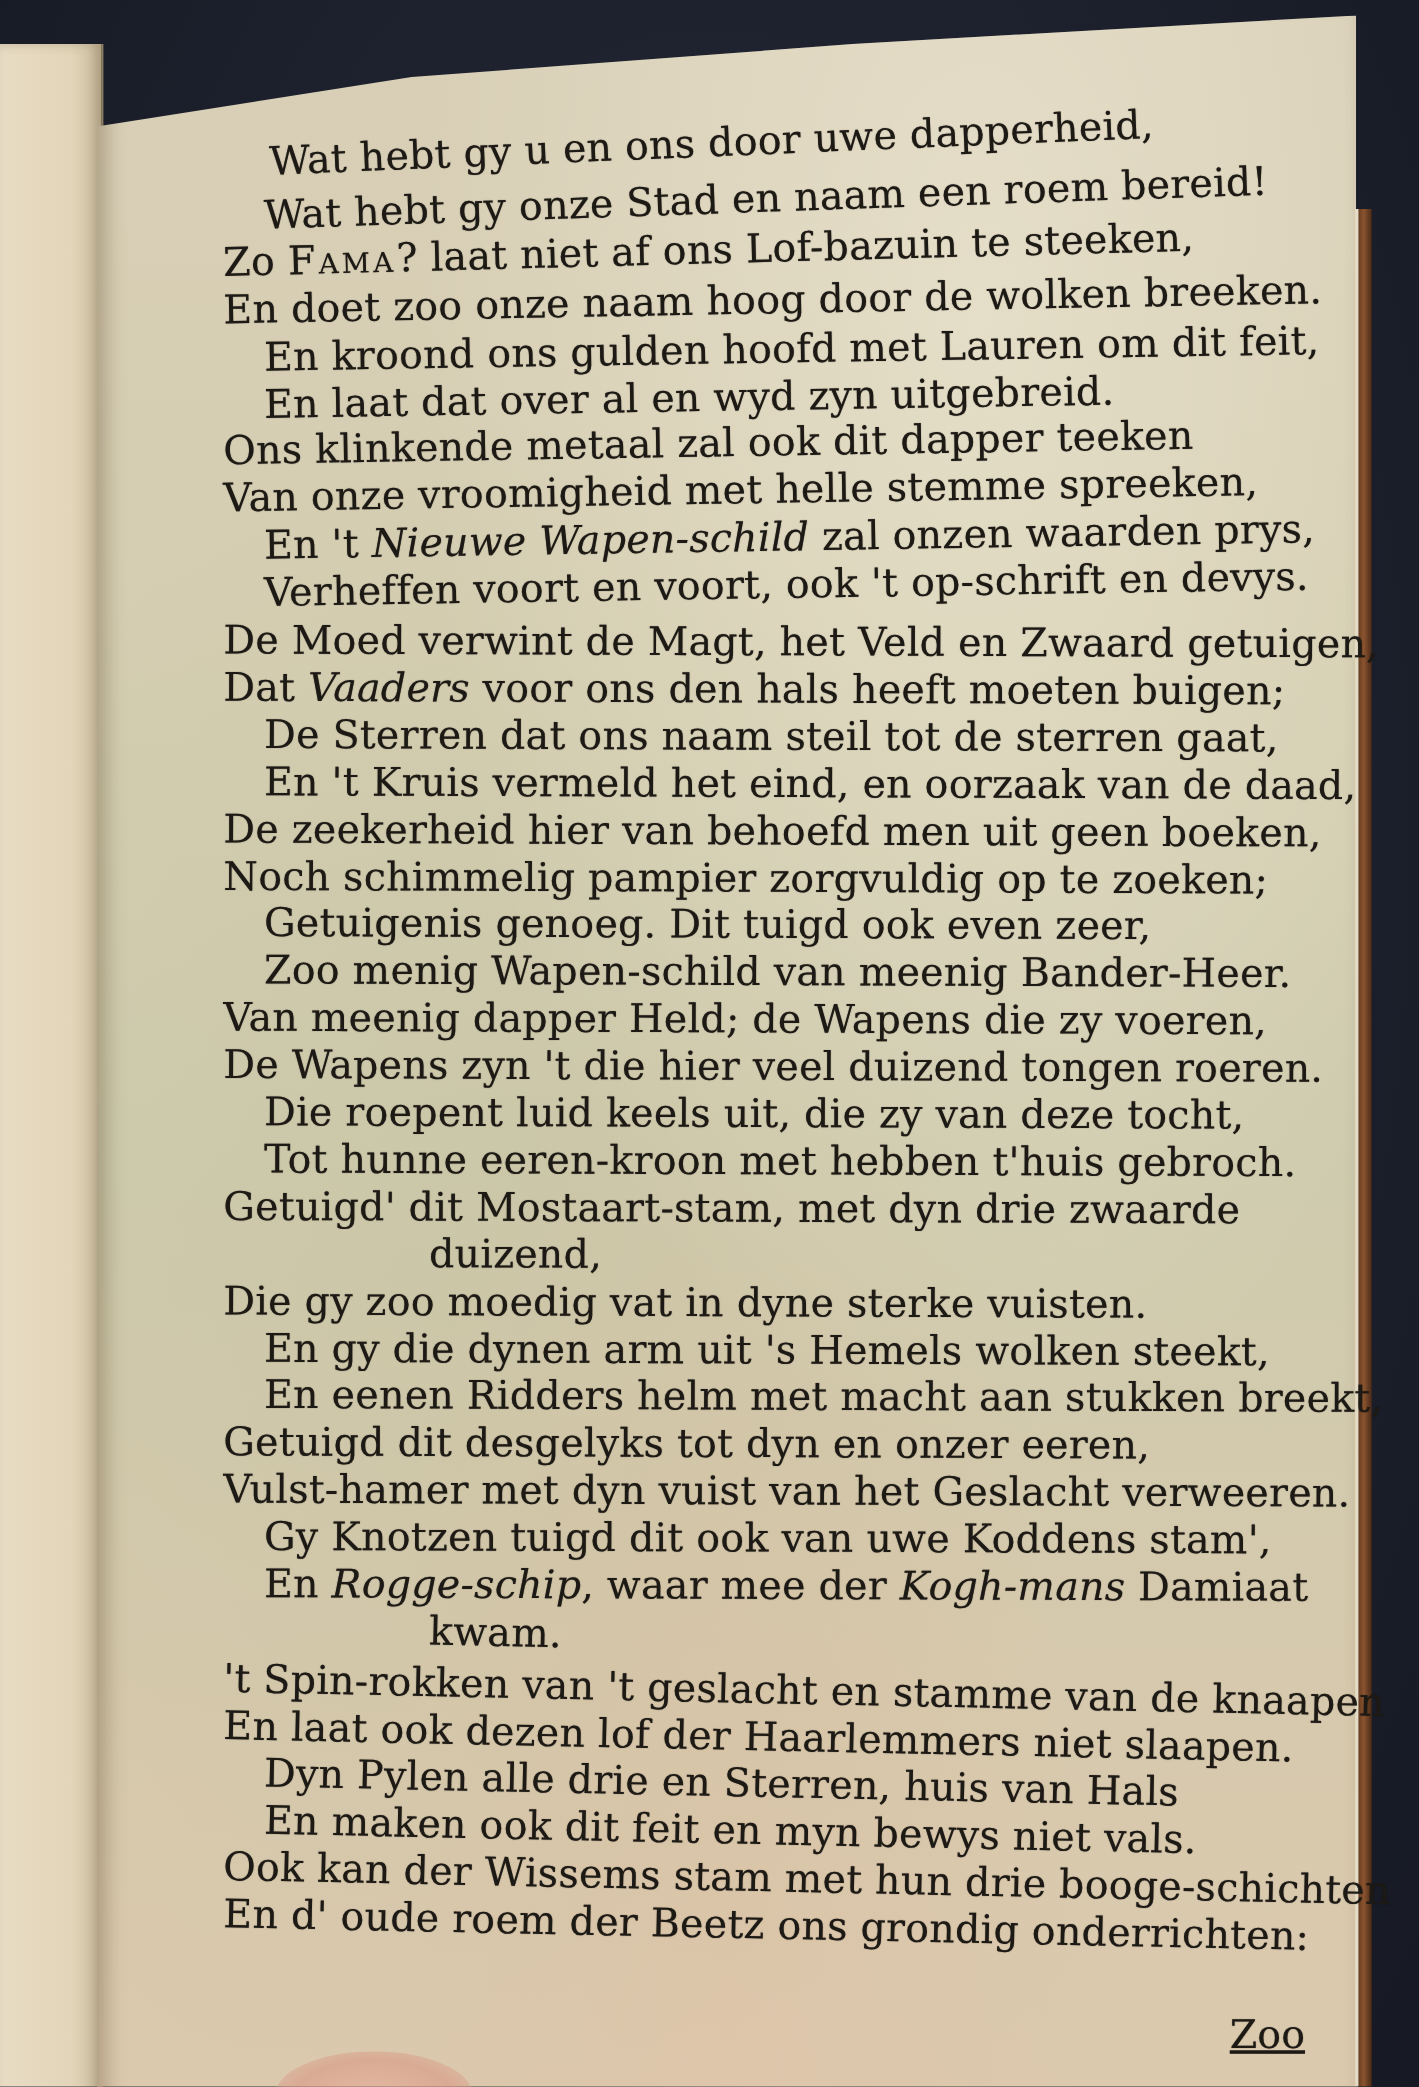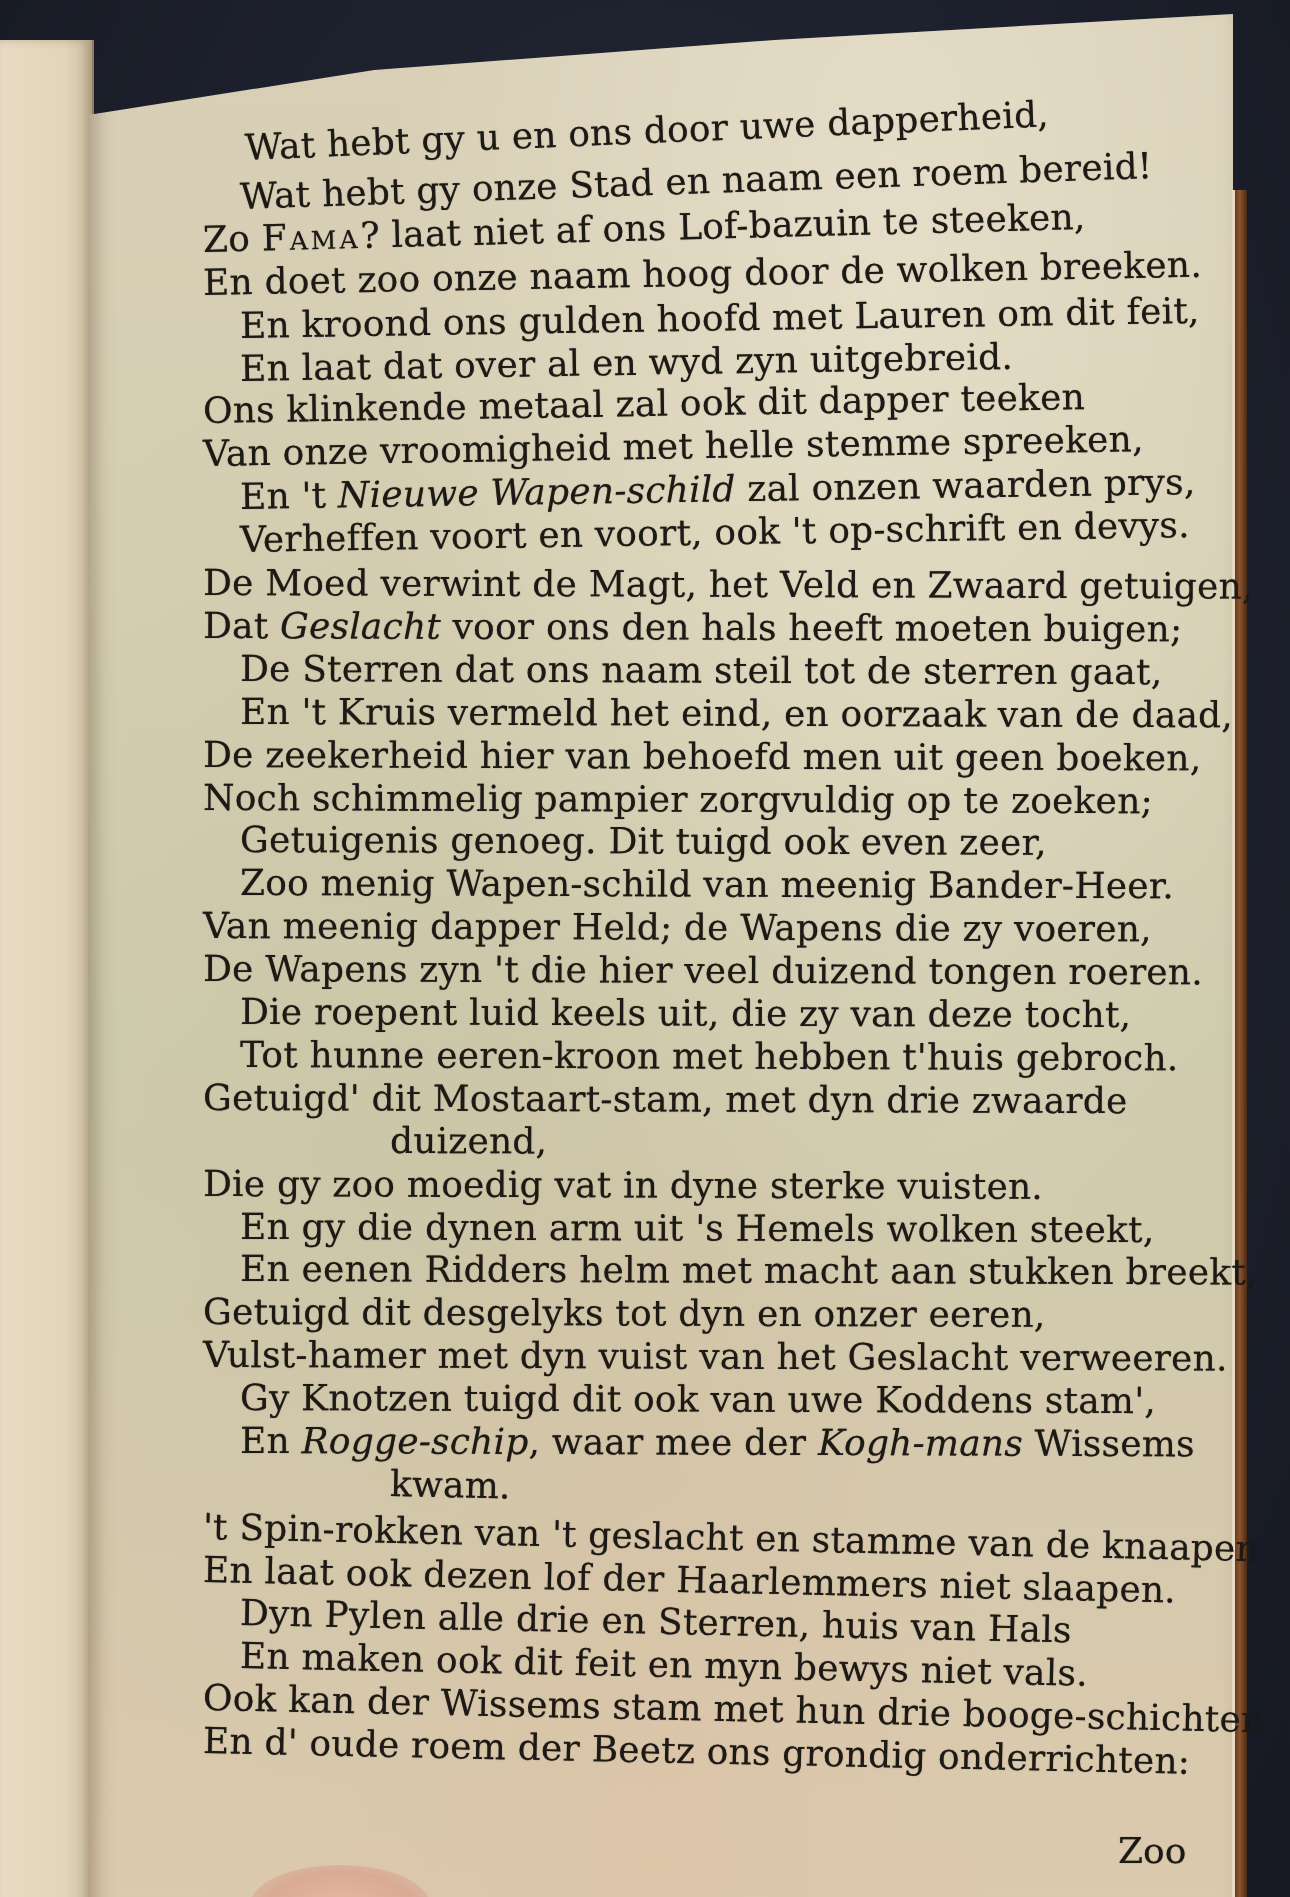--- a/index.html
+++ b/index.html
@@ -82,20 +82,21 @@
       transform-origin: left center;
     }
     .line .it { font-style: italic; }
     .line .sc { font-variant: small-caps; letter-spacing: 3px; }
     .catchword {
       position: absolute;
       font-family: "DejaVu Serif", "Liberation Serif", serif;
       font-size: 36px;
       color: #1d1a16;
       text-shadow: 0 0 1px rgba(20,15,10,0.6);
+      text-decoration: underline;
     }
   </style>
 </head>
 <body>
 
 <div class="scene">
   <div class="left-page"></div>
   <div class="page"></div>
   <div class="page-edge"></div>
   <div class="thumb"></div>
@@ -105,40 +106,40 @@
       <div class="line" style="left: 240px; top: 176.9px; transform: rotate(-1.95deg);">Wat hebt gy onze Stad en naam een roem bereid!</div>
       <div class="line" style="left: 203px; top: 219.8px; transform: rotate(-1.5deg);"><span>Zo </span><span class="sc">Fama</span><span>? laat niet af ons Lof-bazuin te steeken,</span></div>
       <div class="line" style="left: 203px; top: 262.7px; transform: rotate(-1.05deg);">En doet zoo onze naam hoog door de wolken breeken.</div>
       <div class="line" style="left: 240px; top: 305.6px; transform: rotate(-0.9deg);">En kroond ons gulden hoofd met Lauren om dit feit,</div>
       <div class="line" style="left: 240px; top: 348.5px; transform: rotate(-0.9deg);">En laat dat over al en wyd zyn uitgebreid.</div>
       <div class="line" style="left: 203px; top: 391.4px; transform: rotate(-0.9deg);">Ons klinkende metaal zal ook dit dapper teeken</div>
       <div class="line" style="left: 203px; top: 434.3px; transform: rotate(-0.9deg);">Van onze vroomigheid met helle stemme spreeken,</div>
       <div class="line" style="left: 240px; top: 477.2px; transform: rotate(-0.9deg);"><span>En 't </span><span class="it">Nieuwe Wapen-schild</span><span> zal onzen waarden prys,</span></div>
       <div class="line" style="left: 240px; top: 520.1px; transform: rotate(-0.9deg);">Verheffen voort en voort, ook 't op-schrift en devys.</div>
       <div class="line" style="left: 203px; top: 563px; transform: rotate(0.2deg);">De Moed verwint de Magt, het Veld en Zwaard getuigen,</div>
-      <div class="line" style="left: 203px; top: 605.9px; transform: rotate(0.2deg);"><span>Dat </span><span class="it">Geslacht</span><span> voor ons den hals heeft moeten buigen;</span></div>
+      <div class="line" style="left: 203px; top: 605.9px; transform: rotate(0.2deg);"><span>Dat </span><span class="it">Vaaders</span><span> voor ons den hals heeft moeten buigen;</span></div>
       <div class="line" style="left: 240px; top: 648.8px; transform: rotate(0.2deg);">De Sterren dat ons naam steil tot de sterren gaat,</div>
       <div class="line" style="left: 240px; top: 691.7px; transform: rotate(0.2deg);">En 't Kruis vermeld het eind, en oorzaak van de daad,</div>
       <div class="line" style="left: 203px; top: 734.6px; transform: rotate(0.2deg);">De zeekerheid hier van behoefd men uit geen boeken,</div>
       <div class="line" style="left: 203px; top: 777.5px; transform: rotate(0.2deg);">Noch schimmelig pampier zorgvuldig op te zoeken;</div>
       <div class="line" style="left: 240px; top: 820.4px; transform: rotate(0.2deg);">Getuigenis genoeg.   Dit tuigd ook even zeer,</div>
       <div class="line" style="left: 240px; top: 863.3px; transform: rotate(0.2deg);">Zoo menig Wapen-schild van meenig Bander-Heer.</div>
       <div class="line" style="left: 203px; top: 906.2px; transform: rotate(0.2deg);">Van meenig dapper Held; de Wapens die zy voeren,</div>
       <div class="line" style="left: 203px; top: 949.1px; transform: rotate(0.2deg);">De Wapens zyn 't die hier veel duizend tongen roeren.</div>
       <div class="line" style="left: 240px; top: 992px; transform: rotate(0.2deg);">Die roepent luid keels uit, die zy van deze tocht,</div>
       <div class="line" style="left: 240px; top: 1034.9px; transform: rotate(0.2deg);">Tot hunne eeren-kroon met hebben t'huis gebroch.</div>
       <div class="line" style="left: 203px; top: 1077.8px; transform: rotate(0.2deg);">Getuigd' dit Mostaart-stam,   met dyn drie zwaarde</div>
       <div class="line" style="left: 390px; top: 1120.7px; transform: rotate(0.2deg);">duizend,</div>
       <div class="line" style="left: 203px; top: 1163.6px; transform: rotate(0.2deg);">Die gy zoo moedig vat in dyne sterke vuisten.</div>
       <div class="line" style="left: 240px; top: 1206.5px; transform: rotate(0.2deg);">En gy die dynen arm uit 's Hemels wolken steekt,</div>
       <div class="line" style="left: 240px; top: 1249.4px; transform: rotate(0.2deg);">En eenen Ridders helm met macht aan stukken breekt,</div>
       <div class="line" style="left: 203px; top: 1292.3px; transform: rotate(0.2deg);">Getuigd dit desgelyks tot dyn en onzer eeren,</div>
       <div class="line" style="left: 203px; top: 1335.2px; transform: rotate(0.2deg);">Vulst-hamer met dyn vuist van het Geslacht verweeren.</div>
       <div class="line" style="left: 240px; top: 1378.1px; transform: rotate(0.2deg);">Gy Knotzen tuigd dit ook van uwe Koddens stam',</div>
-      <div class="line" style="left: 240px; top: 1421px; transform: rotate(0.2deg);"><span>En </span><span class="it">Rogge-schip</span><span>,  waar mee der </span><span class="it">Kogh-mans</span><span> Wissems</span></div>
+      <div class="line" style="left: 240px; top: 1421px; transform: rotate(0.2deg);"><span>En </span><span class="it">Rogge-schip</span><span>,  waar mee der </span><span class="it">Kogh-mans</span><span> Damiaat</span></div>
       <div class="line" style="left: 390px; top: 1463.9px; transform: rotate(1.2deg);">kwam.</div>
       <div class="line" style="left: 203px; top: 1506.8px; transform: rotate(1.2deg);">'t Spin-rokken van 't geslacht en stamme van de knaapen</div>
       <div class="line" style="left: 203px; top: 1549.7px; transform: rotate(1.2deg);">En laat ook dezen lof der Haarlemmers niet slaapen.</div>
       <div class="line" style="left: 240px; top: 1592.6px; transform: rotate(1.2deg);">Dyn Pylen alle drie en Sterren,  huis van Hals</div>
       <div class="line" style="left: 240px; top: 1635.5px; transform: rotate(1.2deg);">En maken ook dit feit en myn bewys niet vals.</div>
       <div class="line" style="left: 203px; top: 1678.4px; transform: rotate(1.2deg);">Ook kan der Wissems stam met hun drie booge-schichten</div>
       <div class="line" style="left: 203px; top: 1721.3px; transform: rotate(1.2deg);">En d' oude roem der Beetz ons grondig onderrichten:</div>
     </div>
 
   <div class="catchword" style="left:1118px; top:1830px;">Zoo</div>

